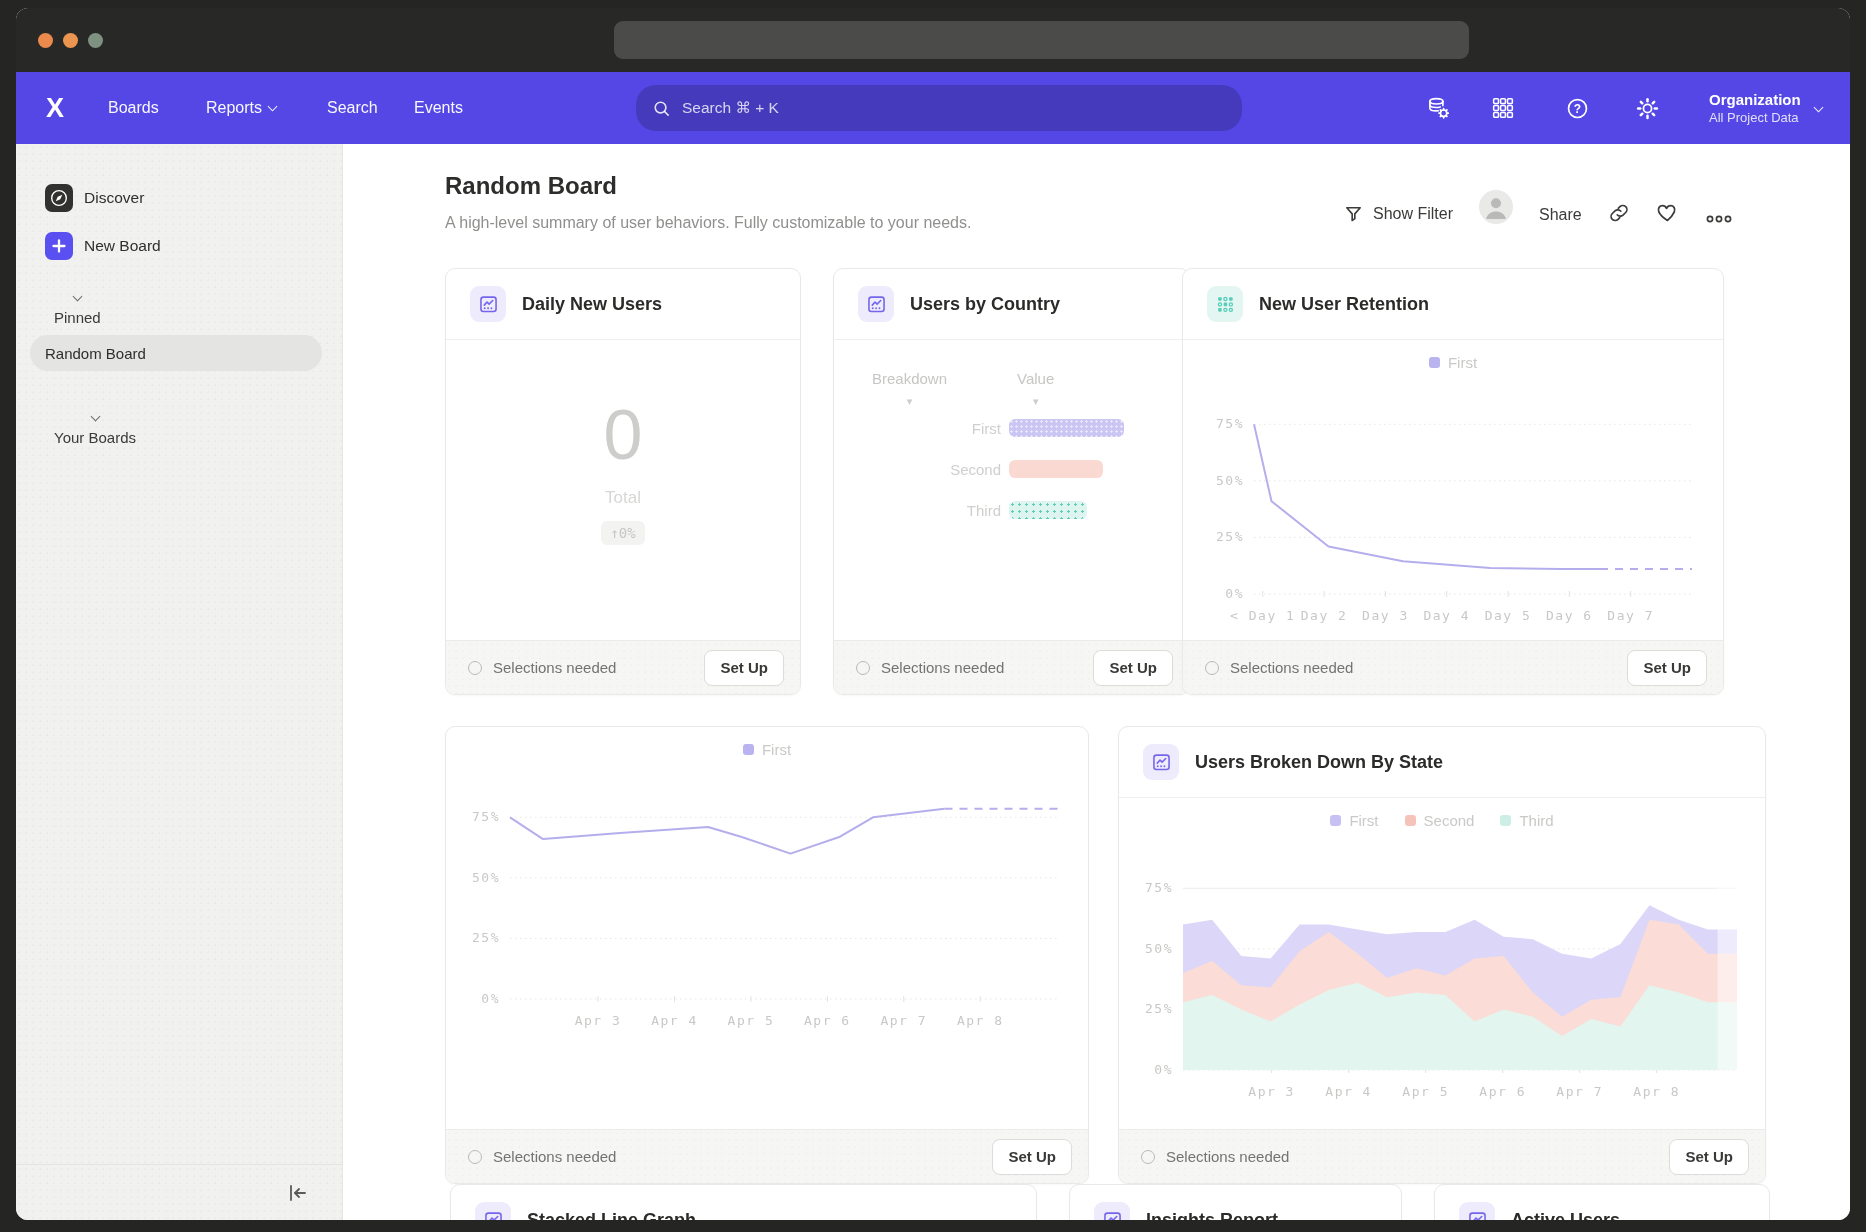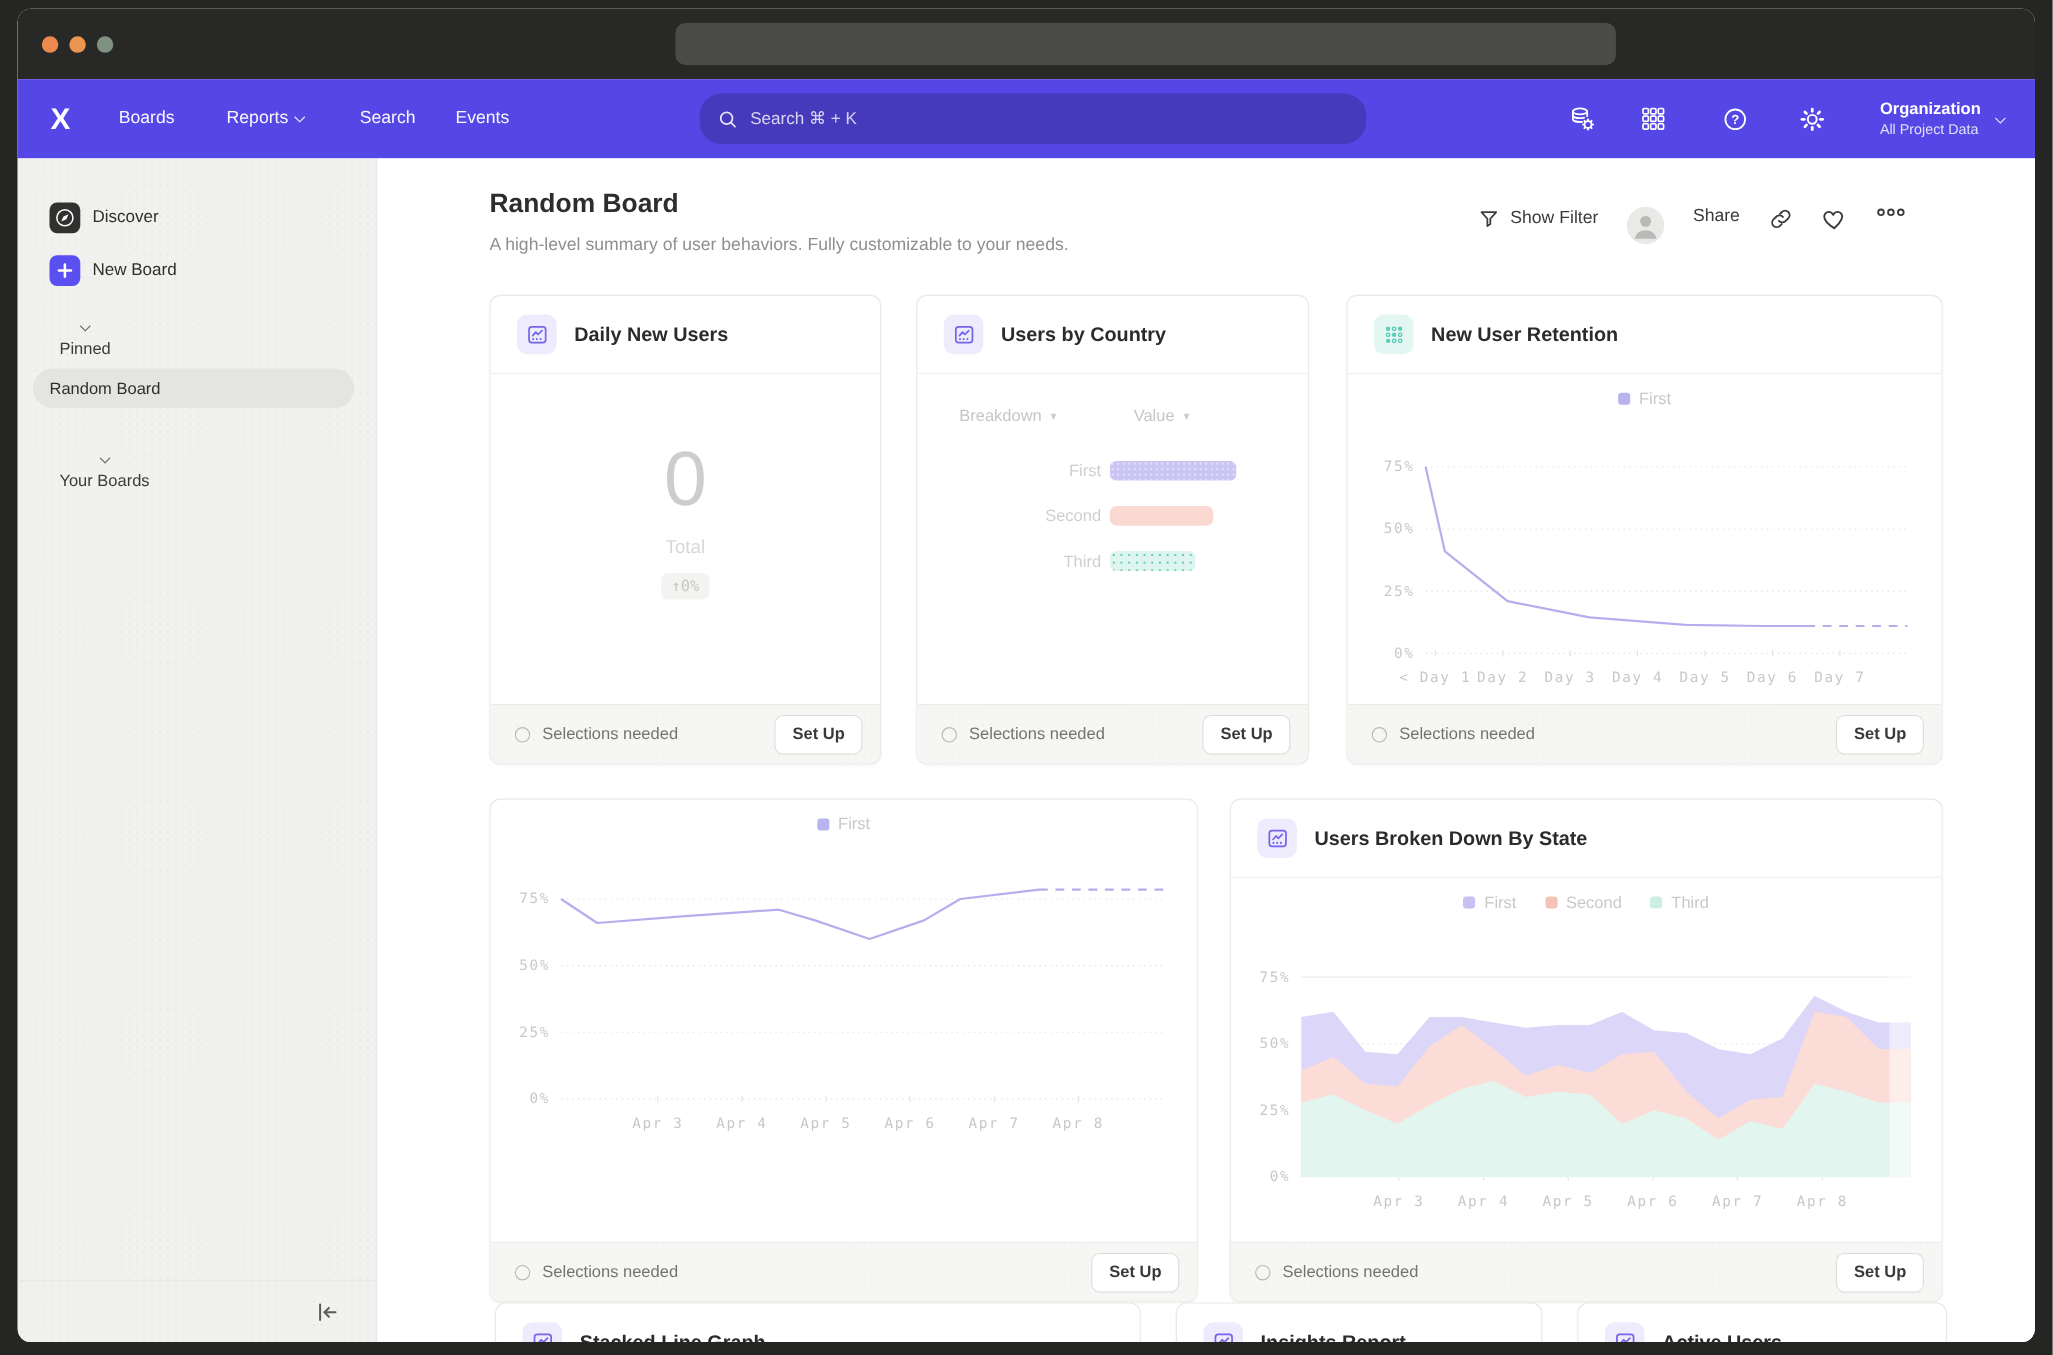--- a/index.html
+++ b/index.html
@@ -53,21 +53,21 @@
                      border-bottom:1.8px solid #6d6d6b; transform:rotate(45deg); margin-top:-3px; }
   .side-pill { position:absolute; left:14px; width:292px; height:36px; border-radius:18px;
                background:#e4e4e2; display:flex; align-items:center; padding-left:15px;
                font-size:15px; color:#2e2e2c; cursor:pointer; }
   .side-foot { position:absolute; left:0; bottom:0; width:100%; height:56px; border-top:1px solid #e4e4e2;
                display:flex; align-items:center; justify-content:flex-end; padding-right:32px; }
 
   .main { position:absolute; left:327px; top:0; width:1507px; height:100%; background:#fff; }
   .page-title { position:absolute; left:102px; top:28px; font-size:24px; font-weight:700; color:#2d2d2b; }
   .page-sub { position:absolute; left:102px; top:70px; font-size:16px; color:#8f8f8d; }
-  .actions { position:absolute; left:1000px; top:44px; height:36px; display:flex; align-items:flex-start; gap:26px; }
+  .actions { position:absolute; left:1000px; top:44px; height:36px; display:flex; align-items:flex-end; gap:26px; }
   .act-lbl { font-size:16px; color:#3a3a38; display:flex; align-items:center; gap:9px; cursor:pointer; }
   .avatar { width:34px; height:34px; border-radius:50%; background:#e9e9e7; overflow:hidden;
             display:flex; align-items:center; justify-content:center; cursor:pointer; }
   .icbtn { display:flex; align-items:center; cursor:pointer; }
 
   
   .card { position:absolute; background:#fff; border:1px solid #e9e9e7; border-radius:10px;
           box-shadow:0 1px 2px rgba(0,0,0,.03); display:flex; flex-direction:column; overflow:hidden; }
   .card-head { height:71px; flex:none; display:flex; align-items:center; gap:16px; padding:0 24px;
                border-bottom:1px solid #efefed; }
@@ -88,21 +88,21 @@
 
   
   .num-wrap { position:absolute; left:0; top:60px; width:100%; display:flex; flex-direction:column; align-items:center; }
   .big-zero { font-size:70px; color:#cdcdcb; line-height:1; }
   .num-total { margin-top:18px; font-size:17px; color:#d7d7d5; }
   .num-delta { margin-top:13px; font-size:14px; color:#c6c6c4; background:#f3f3f1; border-radius:6px;
                padding:4px 9px; font-family:"DejaVu Sans Mono", monospace; }
 
   
   .ctl-row { position:absolute; left:38px; top:30px; display:flex; gap:70px; }
-  .ctl { font-size:15px; color:#c6c6c4; display:flex; align-items:center; gap:8px; cursor:pointer; }
+  .ctl { font-size:15px; color:#c6c6c4; display:flex; align-items:center; gap:8px; cursor:pointer;flex-direction:column; }
   .ctl .caret { color:#cdcdcb; font-size:11px; }
   .cbar-rows { position:absolute; left:0; top:78px; width:100%; display:flex; flex-direction:column; gap:21px; }
   .cbar-row { display:flex; align-items:center; height:20px; }
   .cbar-label { width:167px; text-align:right; font-size:15px; color:#cfcfcd; flex:none; }
   .cbar { height:18px; border-radius:6px; margin-left:8px; }
   .tex-dots-light { background-image:radial-gradient(rgba(255,255,255,.55) 1px, transparent 1.1px); background-size:5px 5px; }
   .tex-dots-teal { background-image:radial-gradient(rgba(62,193,167,.8) 1px, transparent 1.15px); background-size:7px 7px; }
 
   
   .legend { position:absolute; left:0; top:14px; width:100%; display:flex; justify-content:center; gap:26px; }
@@ -365,21 +365,21 @@
               </div>
             </div>
         </div>
         <footer class="card-foot">
           <span class="foot-circle"></span>
           <span class="foot-label">Selections needed</span>
           <button class="setup-btn">Set Up</button>
         </footer>
       </section>
 
-      <section class="card" style="left:881px;top:124px;width:542px;height:427px">
+      <section class="card" style="left:839px;top:124px;width:542px;height:427px">
         <header class="card-head">
           <span class="card-icon teal">
             <svg width="21" height="21" viewBox="0 0 20 20">
               <g fill="#57cdb9" stroke="none">
                 <rect x="3" y="3" width="3.4" height="3.4" rx="1"></rect>
                   <rect x="13.4" y="3" width="3.4" height="3.4" rx="1"></rect>
                 <rect x="8.2" y="8.2" width="3.4" height="3.4" rx="1"></rect>
                   <rect x="3" y="13.4" width="3.4" height="3.4" rx="1"></rect>
               </g>
               <g fill="none" stroke="#57cdb9" stroke-width="1.2">

